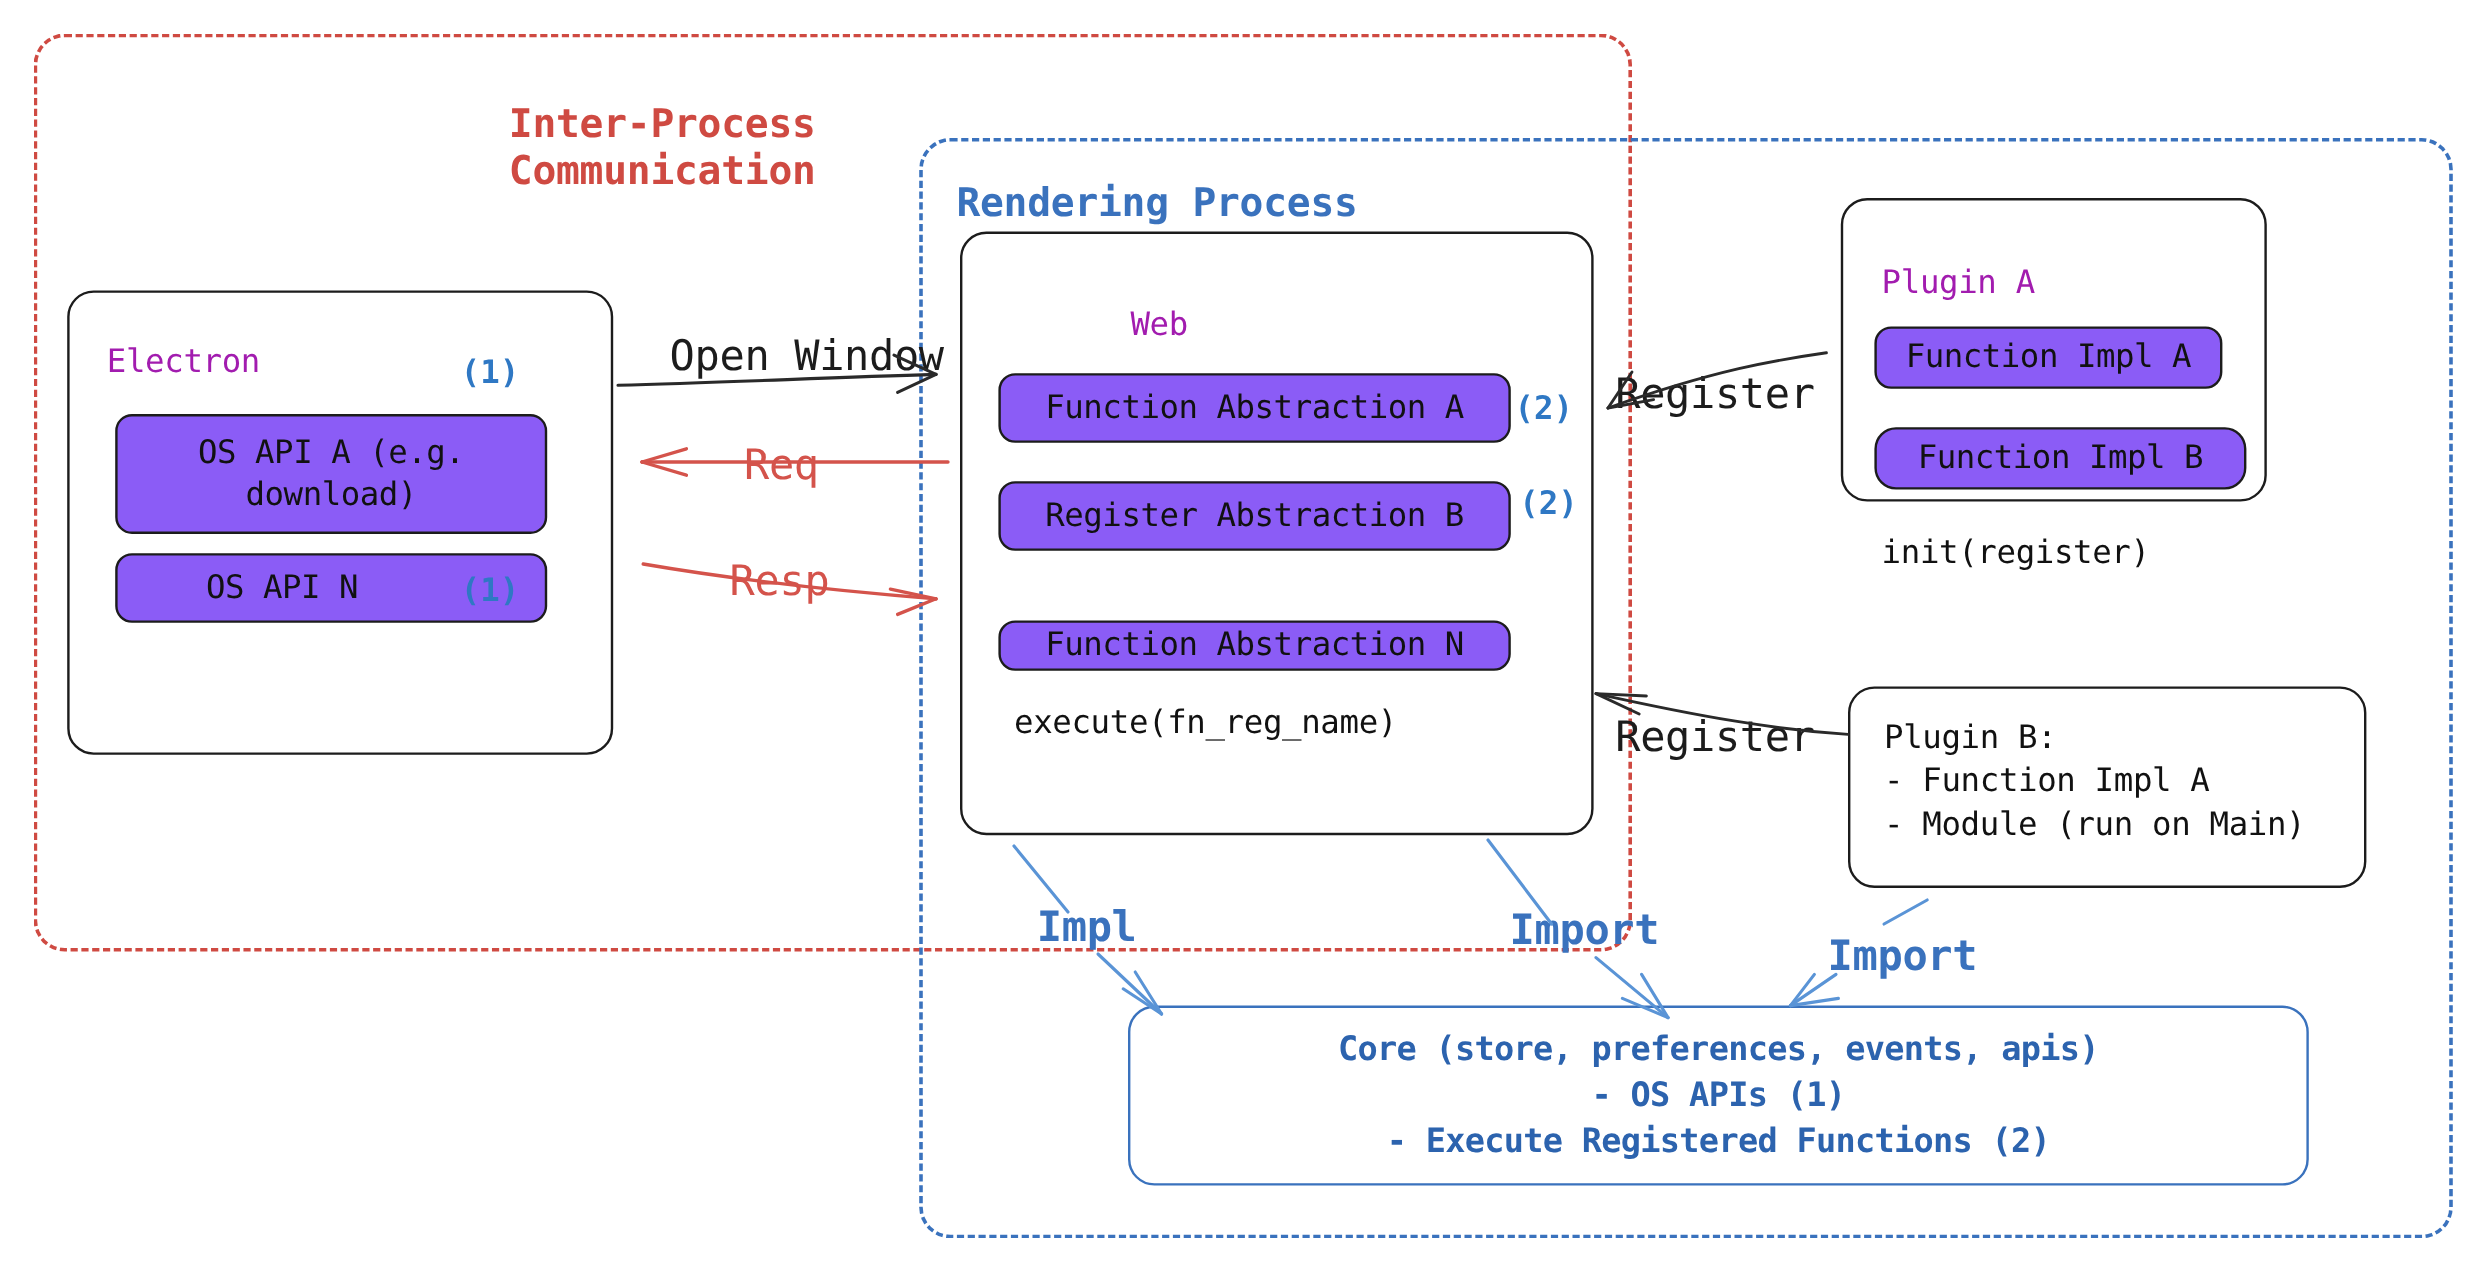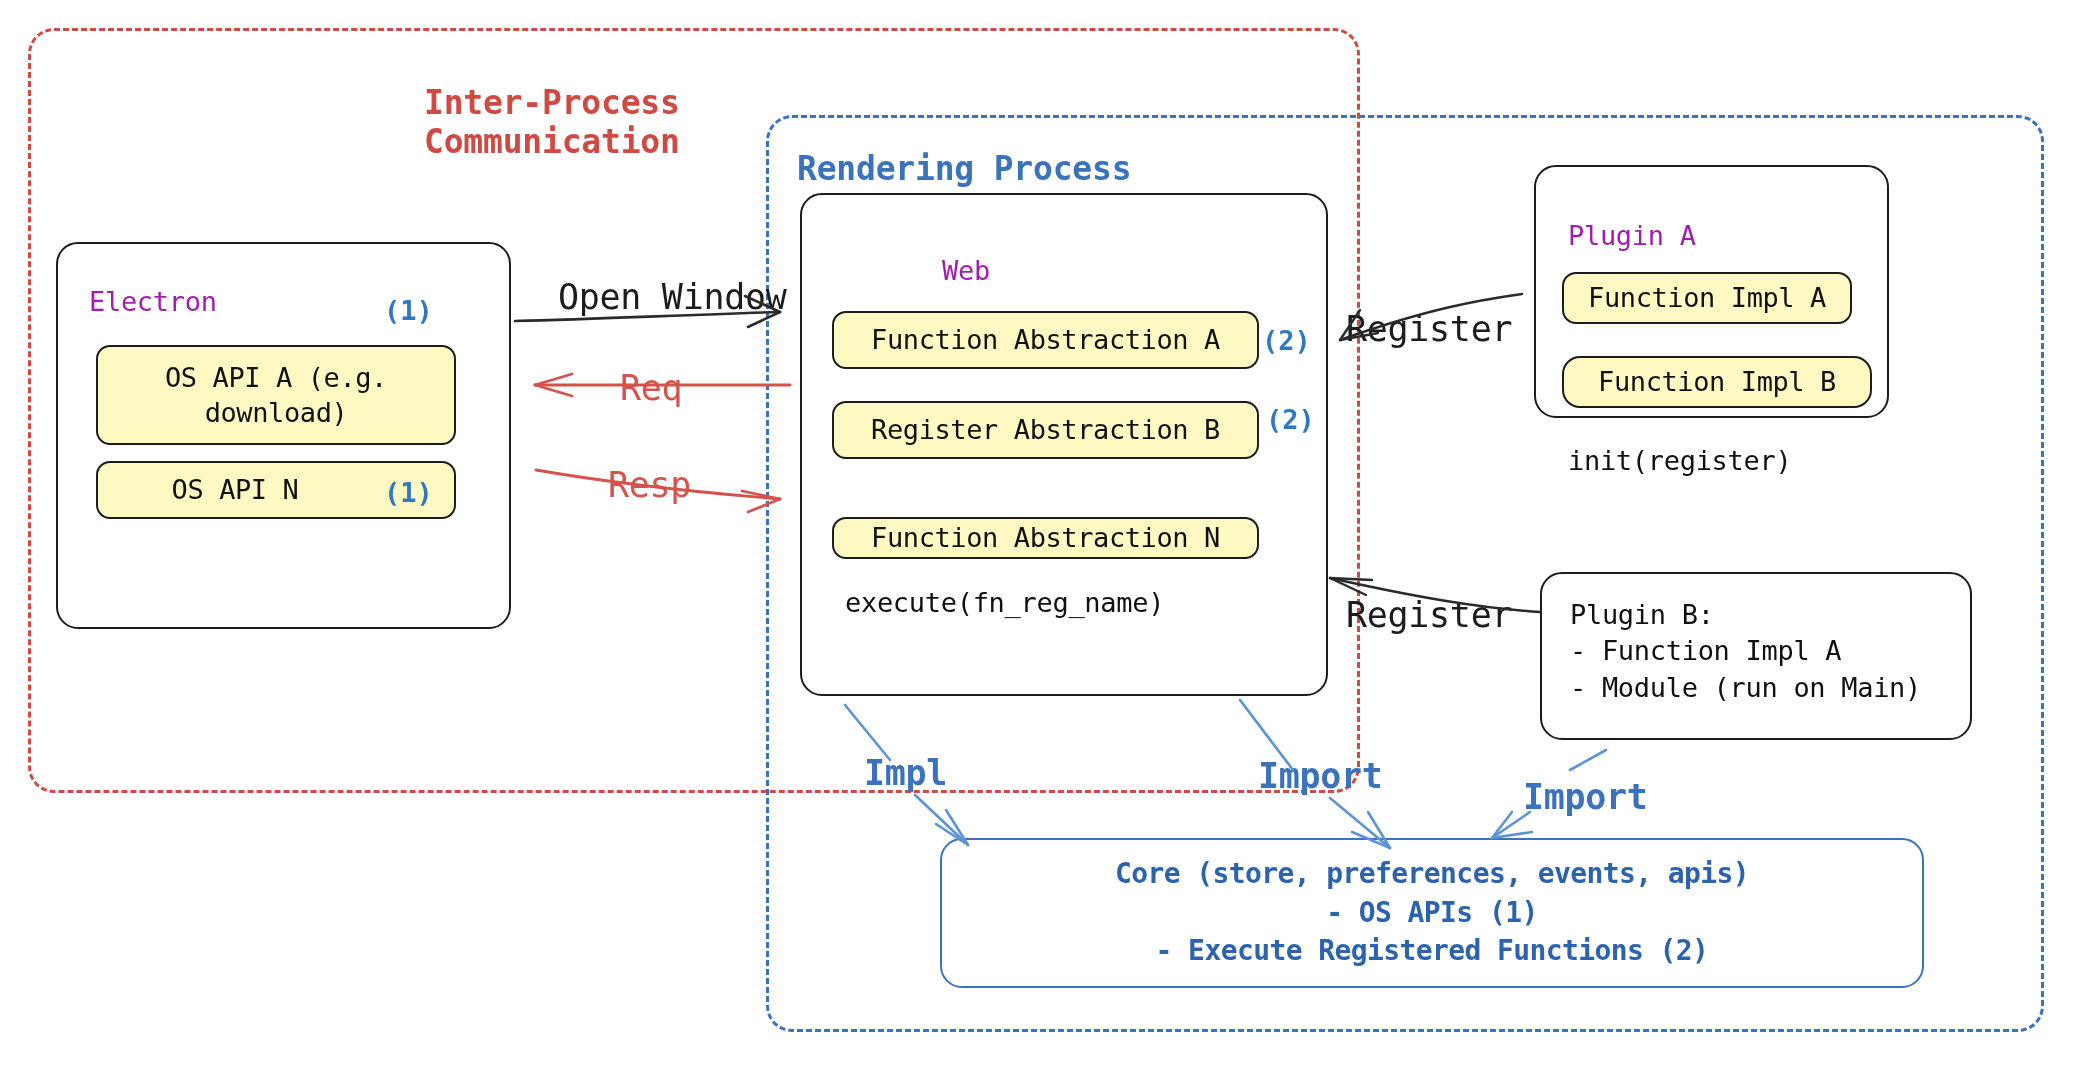--- a/index.html
+++ b/index.html
@@ -49,21 +49,21 @@
     box-sizing: border-box;
     border: 2.4px solid #1c1c1c;
     border-radius: 22px;
     background: #ffffff;
   }
   .box-inner {
     position: absolute;
     box-sizing: border-box;
     border: 2.2px solid #1c1c1c;
     border-radius: 14px;
-    background: #fef9c3;
+    background: #8b5cf6;
     display: flex;
     align-items: center;
     justify-content: center;
     text-align: center;
   }
   .box-title {
     position: absolute;
     font-size: 27px;
     color: #a21caf;
     white-space: pre;

